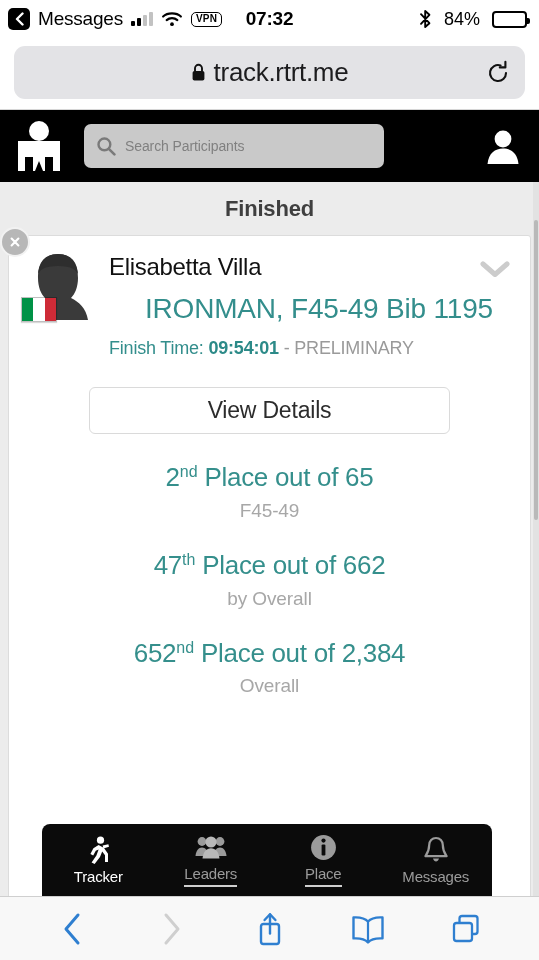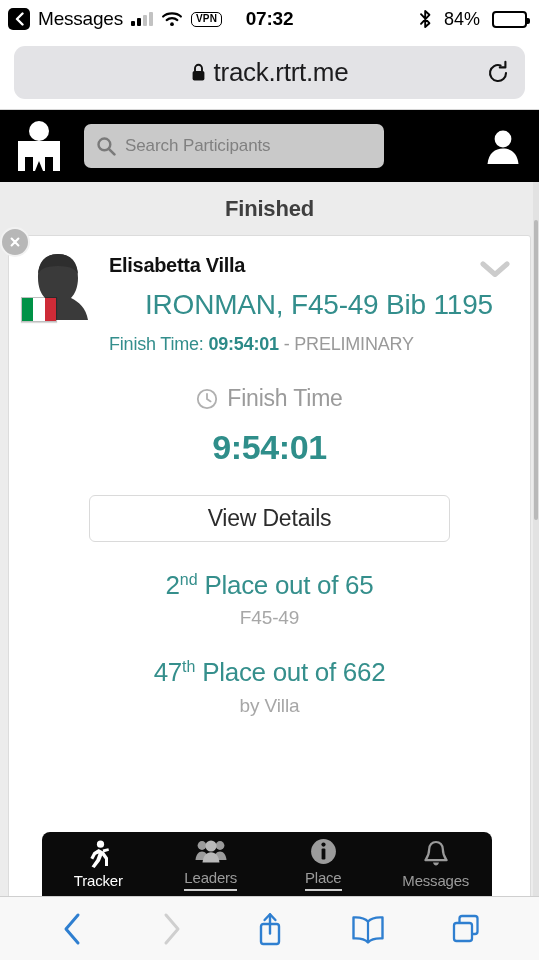--- a/index.html
+++ b/index.html
@@ -149,21 +149,21 @@
     height: 44px;
     border-radius: 7px;
     display: flex; align-items: center;
     padding: 0 12px;
     max-width: 276px;
   }
   .search-icon { width: 20px; height: 20px; flex: 0 0 auto; }
   .search-ph {
     margin-left: 9px;
     color: #808080;
-    font-size: 17px;
+    font-size: 14px;
     letter-spacing: -0.1px;
   }
   .profile-icon { width: 40px; height: 40px; flex: 0 0 auto; margin-left: auto; }
 
   
   .page {
     flex: 1 1 auto;
     background: #ececec;
     position: relative;
     overflow: hidden;
@@ -213,21 +213,21 @@
     display: flex; box-sizing: border-box;
     box-shadow: 0 1px 1px rgba(0,0,0,.15);
   }
   .flag span { flex: 1 1 33.33%; }
   .flag .g { background: #009246; }
   .flag .w { background: #ffffff; }
   .flag .r { background: #ce2b37; }
 
   .runner-info { padding-left: 14px; padding-top: 4px; }
   .runner-name {
-    font-size: 20px; font-weight: bold; color: #111;
+    font-size: 24px; font-weight: normal; color: #111;
     letter-spacing: -0.3px; line-height: 1.1;
   }
   .runner-meta {
     margin-top: 13px;
     font-size: 28px; color: #338e8c; letter-spacing: -0.2px; margin-left: 36px;
   }
   .runner-finish {
     margin-top: 13px;
     font-size: 18px; color: #338e8c; letter-spacing: -0.2px;
   }
@@ -282,21 +282,21 @@
   }
   .page-scroll i {
     display:block; position:absolute; top: 38px; right: 1px;
     width: 4px; height: 300px; background: #b9b9b9; border-radius: 2px;
   }
 
   
   .tabbar {
     position: absolute;
     left: 42px; right: 47px; bottom: 0;
-    height: 64px;
+    height: 72px;
     background: #0b0b0b;
     border-radius: 8px 8px 0 0;
     display: flex;
     z-index: 10;
   }
   .tab {
     flex: 1 1 0;
     display: flex; flex-direction: column;
     align-items: center; justify-content: center;
     gap: 4px;
@@ -435,49 +435,46 @@
           <div class="runner-name">Elisabetta Villa</div>
           <div class="runner-meta">IRONMAN, F45-49 Bib 1195</div>
           <div class="runner-finish">
             <span>Finish Time:</span>
             <b>09:54:01</b>
             <span class="prelim">- PRELIMINARY</span>
           </div>
         </div>
       </div>
 
-      <div class="finish-block">
-        <span class="finish-label">
-          <svg class="clock-icon" viewBox="0 0 22 22">
-            <circle cx="11" cy="11" r="9.2" fill="none" stroke="#b0b0b0" stroke-width="1.8"></circle>
-            <path d="M11 5.8 V11 L14.6 13.4" fill="none" stroke="#b0b0b0" stroke-width="1.8" stroke-linecap="round"></path>
-          </svg>
-          <span>Finish Time</span>
-        </span>
-        <div class="finish-big">9:54:01</div>
-      </div>
 
       <button class="details-btn">View Details</button>
 
       <div class="place-block">
         <div class="place-line">
           <span>2</span><sup>nd</sup>
           <span>Place out of 65</span>
         </div>
         <div class="place-sub">F45-49</div>
       </div>
 
       <div class="place-block">
         <div class="place-line">
           <span>47</span><sup>th</sup>
           <span>Place out of 662</span>
         </div>
-        <div class="place-sub">by Villa</div>
-      </div>
-
+        <div class="place-sub">by Overall</div>
+      </div>
+
+      <div class="place-block">
+        <div class="place-line">
+          <span>652</span><sup>nd</sup>
+          <span>Place out of 2,384</span>
+        </div>
+        <div class="place-sub">Overall</div>
+      </div>
     </div>
 
     <div class="page-scroll">
         <i></i>
       </div>
 
     <div class="tabbar">
       <div class="tab active">
         <svg width="26" height="28" viewBox="0 0 26 28">
           <circle cx="15.5" cy="4.2" r="3.6" fill="#ffffff"></circle>

